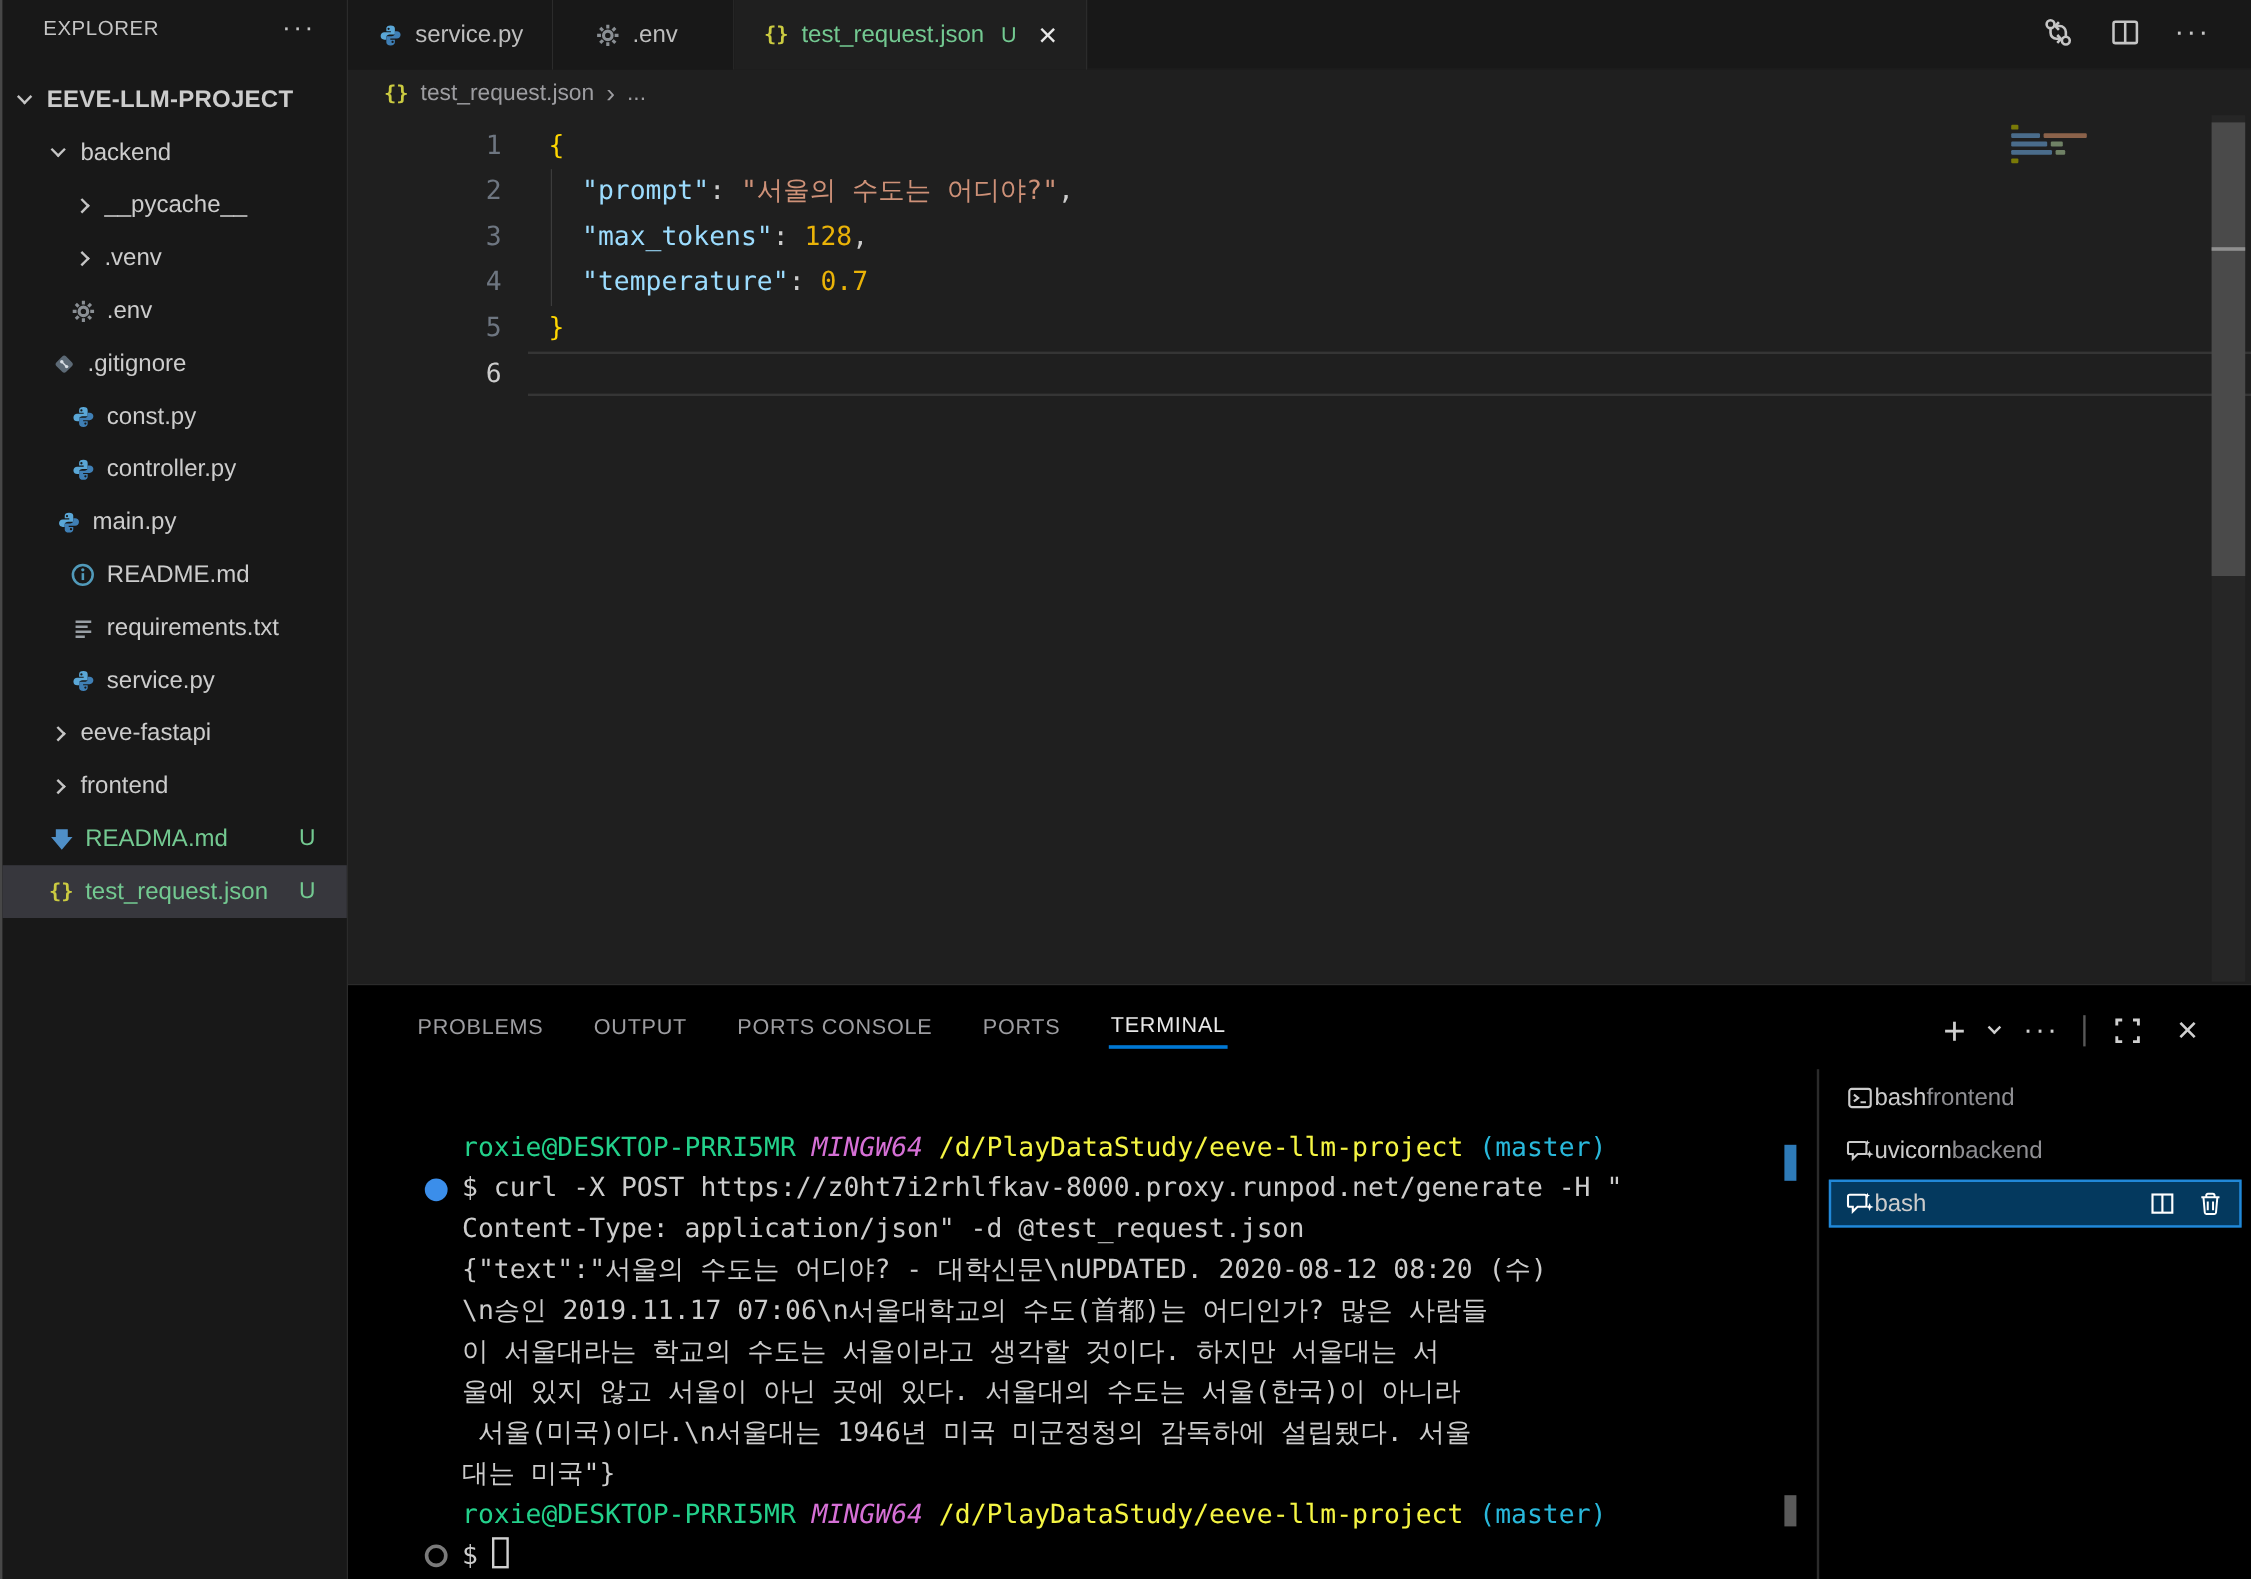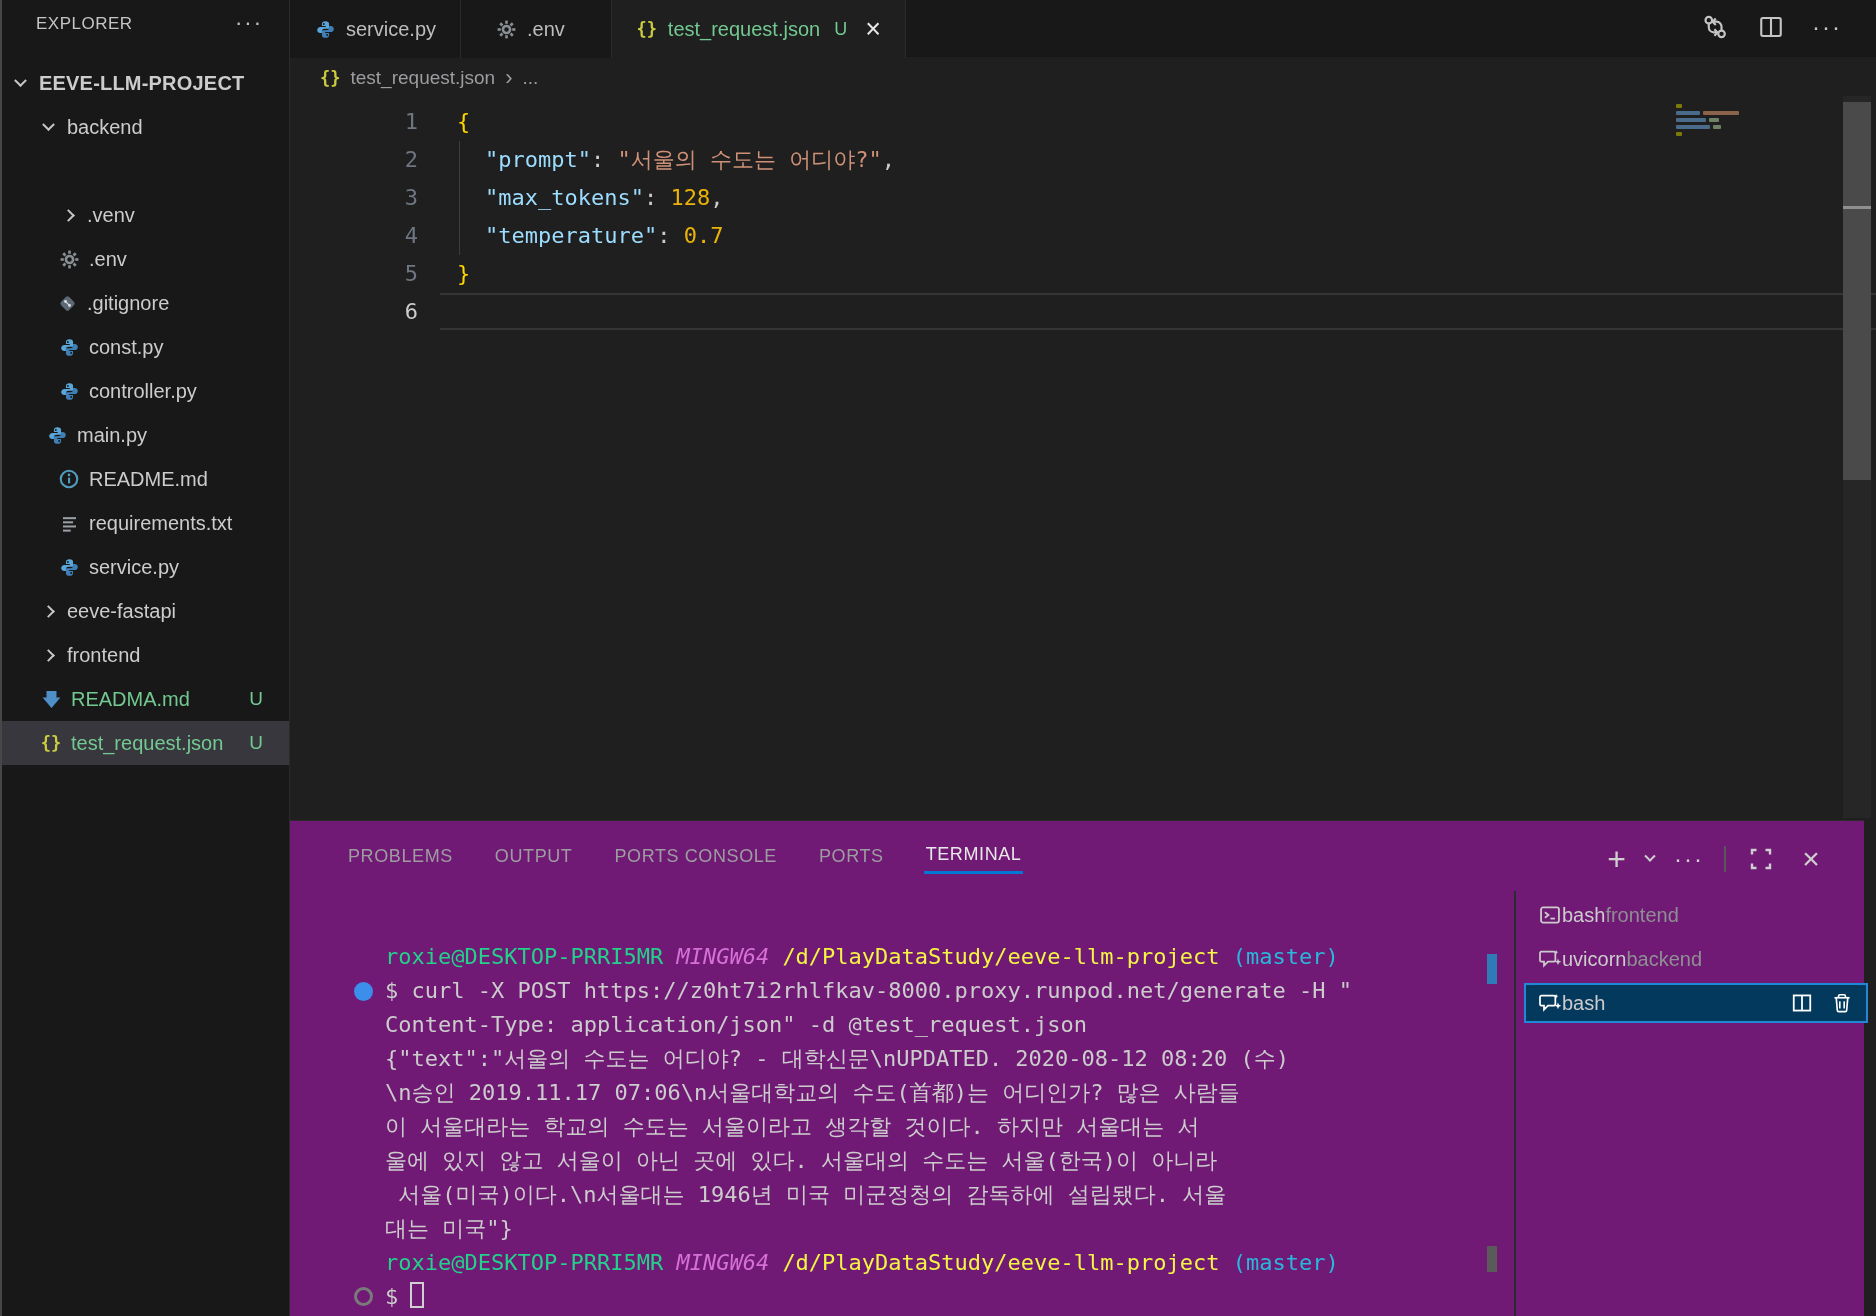--- a/index.html
+++ b/index.html
@@ -60,21 +60,21 @@
 
   
   #minimap { position:absolute; left:1386px; top:8px; width:160px; }
   .mm-row { display:flex; gap:3px; margin-bottom:3px; }
   .mm-bar { height:4px; border-radius:1px; opacity:.75; }
   #edit-sb-track { position:absolute; left:1553px; top:0px; width:28px; height:722px; background:rgba(110,110,110,.10); }
   #edit-sb-thumb { position:absolute; left:1553px; top:6px; width:28px; height:378px; background:#4a4a4a; }
   #edit-sb-marker { position:absolute; left:1553px; top:110px; width:28px; height:3px; background:#8f8f8f; }
 
   
-  #panel { position:absolute; left:290px; top:820px; right:12px; height:496px; background:#701a75;
+  #panel { position:absolute; left:290px; top:820px; right:0; height:496px; background:#000000;
     border-top:1px solid #2b2b2b;text-align:center; }
   #panel-tabs { position:absolute; left:56px; top:0; height:70px; display:flex; gap:38px; align-items:center;
     font-size:18px; letter-spacing:.6px; color:#9d9da1; }
   .ptab { cursor:pointer; padding:6px 2px; }
   .ptab.active { color:#e8e8e8; border-bottom:3px solid #0078d4; }
   #panel-actions { position:absolute; right:38px; top:22px; display:flex; gap:20px; align-items:center; height:32px; }
   .pa-plus { font-size:32px; font-weight:300; color:#cfcfcf; line-height:28px; cursor:pointer; }
   .pa-chev { width:8px; height:8px; border-right:2px solid #cfcfcf; border-bottom:2px solid #cfcfcf;
     transform:rotate(45deg) translate(-2px,-2px); cursor:pointer; }
   .pa-dots { font-size:24px; color:#cfcfcf; letter-spacing:2px; cursor:pointer; }
@@ -109,20 +109,24 @@
   <div id="explorer-more">···</div>
 
   <div class="trow" style="top:61px; padding-left:14px;">
     <span class="chev down"></span>
     <span class="tlbl root-lbl">EEVE-LLM-PROJECT</span>
   </div>
   <div class="trow" style="top:105px; padding-left:42px;">
     <span class="chev down"></span>
     <span class="tlbl">backend</span>
   </div>
+  <div class="trow" style="top:149px; padding-left:62px;">
+    <span class="chev right"></span>
+    <span class="tlbl">__pycache__</span>
+  </div>
   <div class="trow" style="top:193px; padding-left:62px;">
     <span class="chev right"></span>
     <span class="tlbl">.venv</span>
   </div>
   <div class="trow" style="top:237px; padding-left:56px;">
     <span class="ficon">
       <svg width="19" height="19" viewBox="0 0 16 16">
           <circle cx="8" cy="8" r="3" fill="none" stroke="#8a8f94" stroke-width="2.2"></circle>
           <g stroke="#8a8f94" stroke-width="2.2">
             <line x1="8" y1="0.5" x2="8" y2="3.2"></line>
@@ -131,21 +135,21 @@
             <line x1="12.8" y1="8" x2="15.5" y2="8"></line>
             <line x1="2.7" y1="2.7" x2="4.6" y2="4.6"></line>
             <line x1="11.4" y1="11.4" x2="13.3" y2="13.3"></line>
             <line x1="2.7" y1="13.3" x2="4.6" y2="11.4"></line>
             <line x1="11.4" y1="4.6" x2="13.3" y2="2.7"></line>
           </g>
         </svg>
     </span>
     <span class="tlbl">.env</span>
   </div>
-  <div class="trow" style="top:281px; padding-left:54px;">
+  <div class="trow" style="top:281px; padding-left:40px;">
     <span class="ficon">
       <svg width="19" height="19" viewBox="0 0 16 16">
           <rect x="3.2" y="3.2" width="9.6" height="9.6" rx="2" transform="rotate(45 8 8)" fill="#5c6975"></rect>
           <circle cx="6.3" cy="6.3" r="1.2" fill="#d8dee4"></circle>
           <circle cx="9.7" cy="9.7" r="1.2" fill="#d8dee4"></circle>
           <line x1="6.8" y1="6.8" x2="9.2" y2="9.2" stroke="#d8dee4" stroke-width="1"></line>
         </svg>
     </span>
     <span class="tlbl">.gitignore</span>
   </div>

